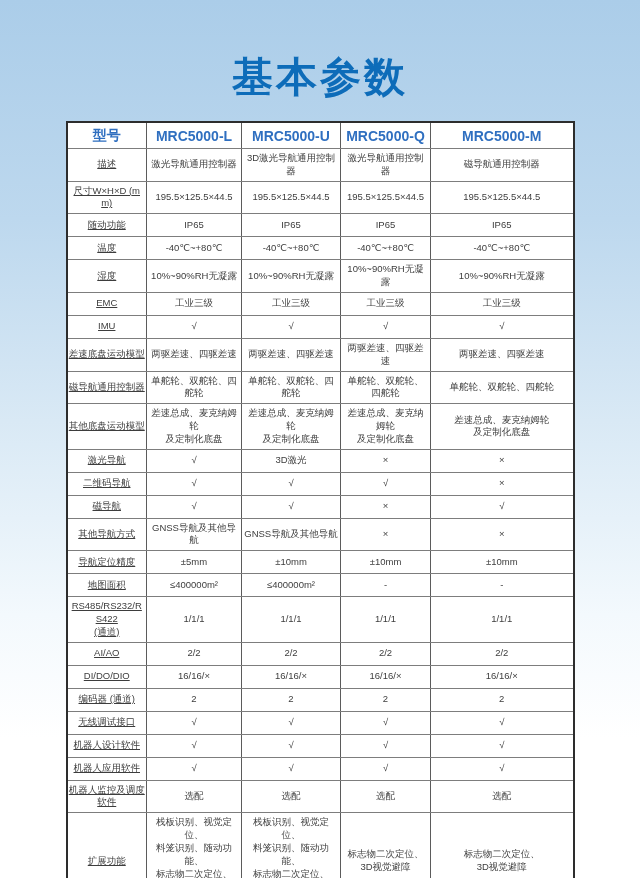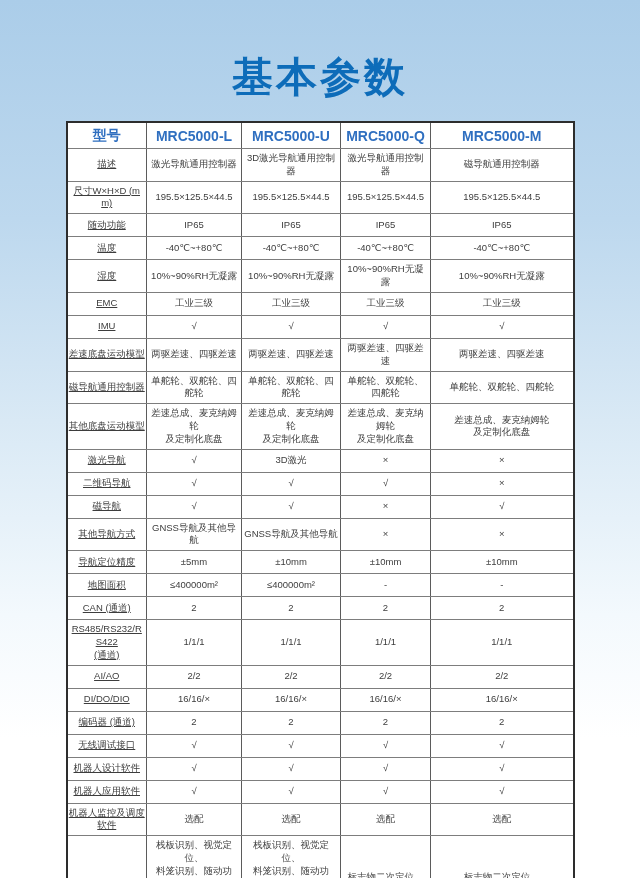--- a/index.html
+++ b/index.html
@@ -197,27 +197,20 @@
           <td>±10mm</td>
         </tr>
         <tr>
           <td class="label-cell">地图面积</td>
           <td>≤400000m²</td>
           <td>≤400000m²</td>
           <td>-</td>
           <td>-</td>
         </tr>
         <tr>
-          <td class="label-cell">CAN (通道)</td>
-          <td>2</td>
-          <td>2</td>
-          <td>2</td>
-          <td>2</td>
-        </tr>
-        <tr>
           <td class="label-cell">RS485/RS232/RS422
 (通道)</td>
           <td>1/1/1</td>
           <td>1/1/1</td>
           <td>1/1/1</td>
           <td>1/1/1</td>
         </tr>
         <tr>
           <td class="label-cell">AI/AO</td>
           <td>2/2</td>

